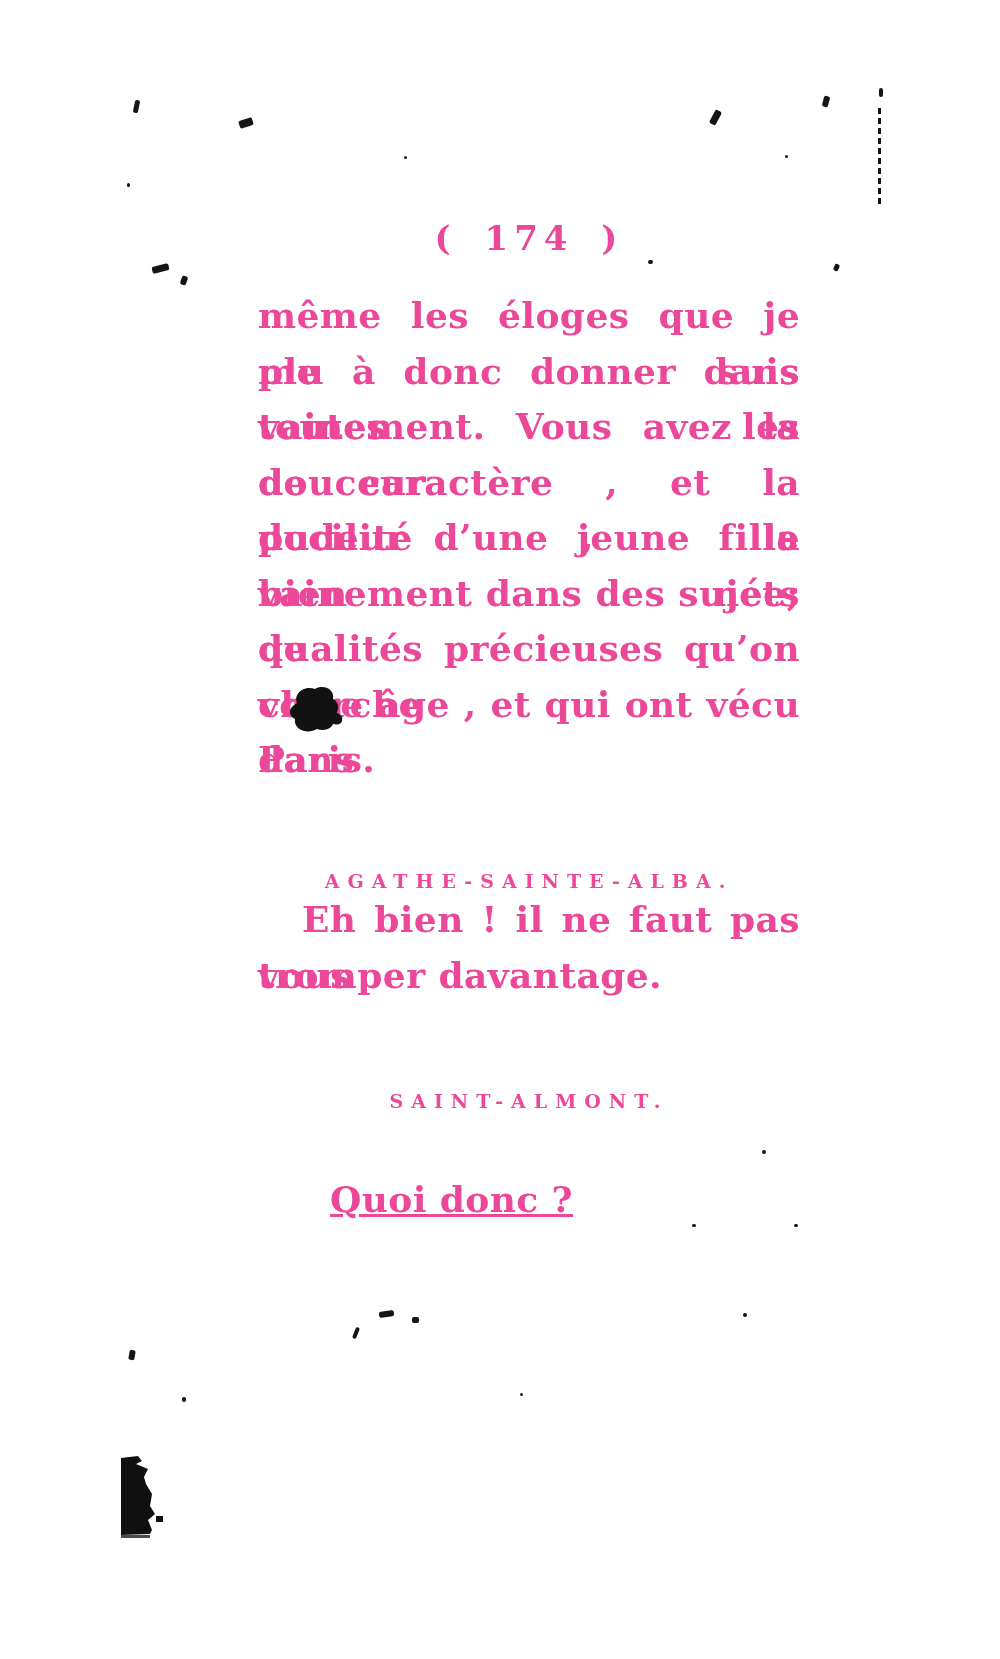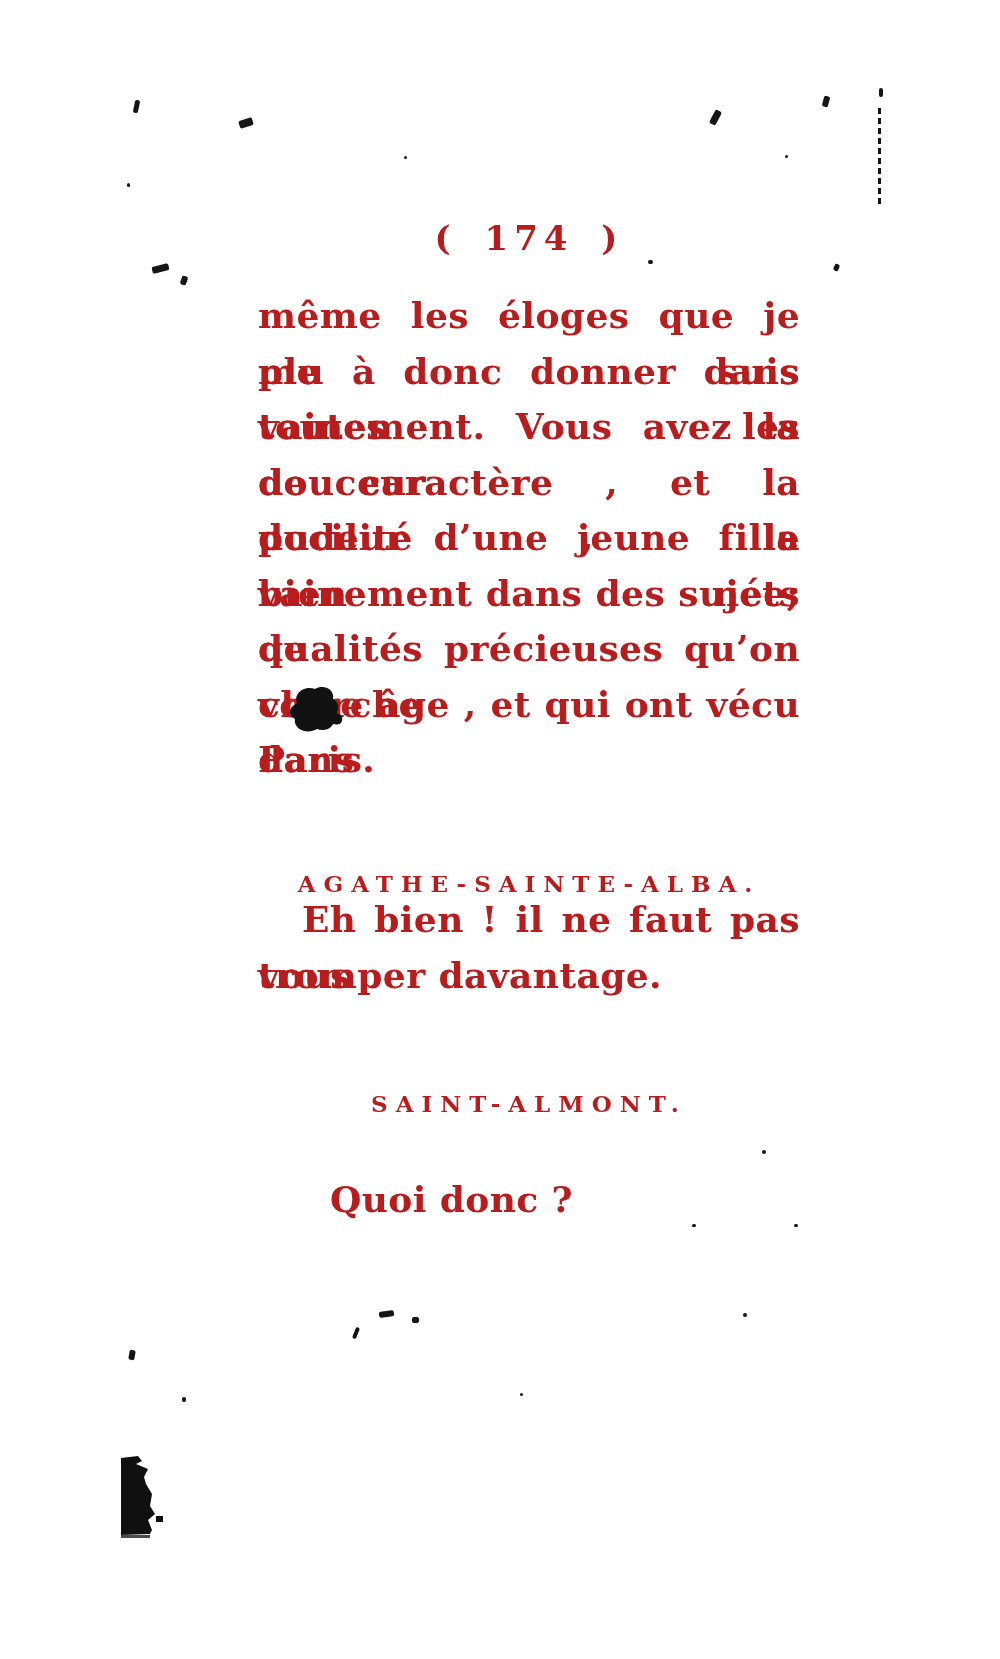--- a/index.html
+++ b/index.html
@@ -3,21 +3,21 @@
 <meta charset="utf-8">
 <style>
   html, body { margin: 0; padding: 0; background: #e8e8e8; }
   .page {
     position: relative;
     width: 1000px;
     height: 1659px;
     background: #ffffff;
     overflow: hidden;
     font-family: "DejaVu Serif", "Liberation Serif", serif;
-    color: #b91c1c;
+    color: #ec4899;
   }
   
   .page-number {
     position: absolute;
     left: 258px; width: 542px; top: 218px;
     text-align: center;
     font-size: 34px;
     font-weight: 700;
     letter-spacing: 6px;
     word-spacing: 10px;
@@ -36,27 +36,27 @@
     white-space: nowrap;
   }
   .text-block .line.j {
     text-align: justify;
     text-align-last: justify;
     white-space: normal;
   }
   .para-main { top: 288px; }
   .dialogue-1 { top: 892px; }
   .dialogue-1 .line.first { text-indent: 44px; }
-  .dialogue-2 { top: 1178px; left: 330px; width: 470px; }
+  .dialogue-2 { top: 1178px; left: 330px; width: 470px; text-decoration: underline; }
   
   .speaker {
     position: absolute;
     left: 258px; width: 542px;
     text-align: center;
-    font-size: 23px;
+    font-size: 19px;
     font-weight: 700;
     letter-spacing: 8px;
   }
   .speaker-1 { top: 870px; }
   .speaker-2 { top: 1090px; }
   .spk { position: absolute; background: #151515; border-radius: 2px; }
   .dashline {
     position: absolute;
     left: 878px; top: 108px;
     width: 3px; height: 100px;

